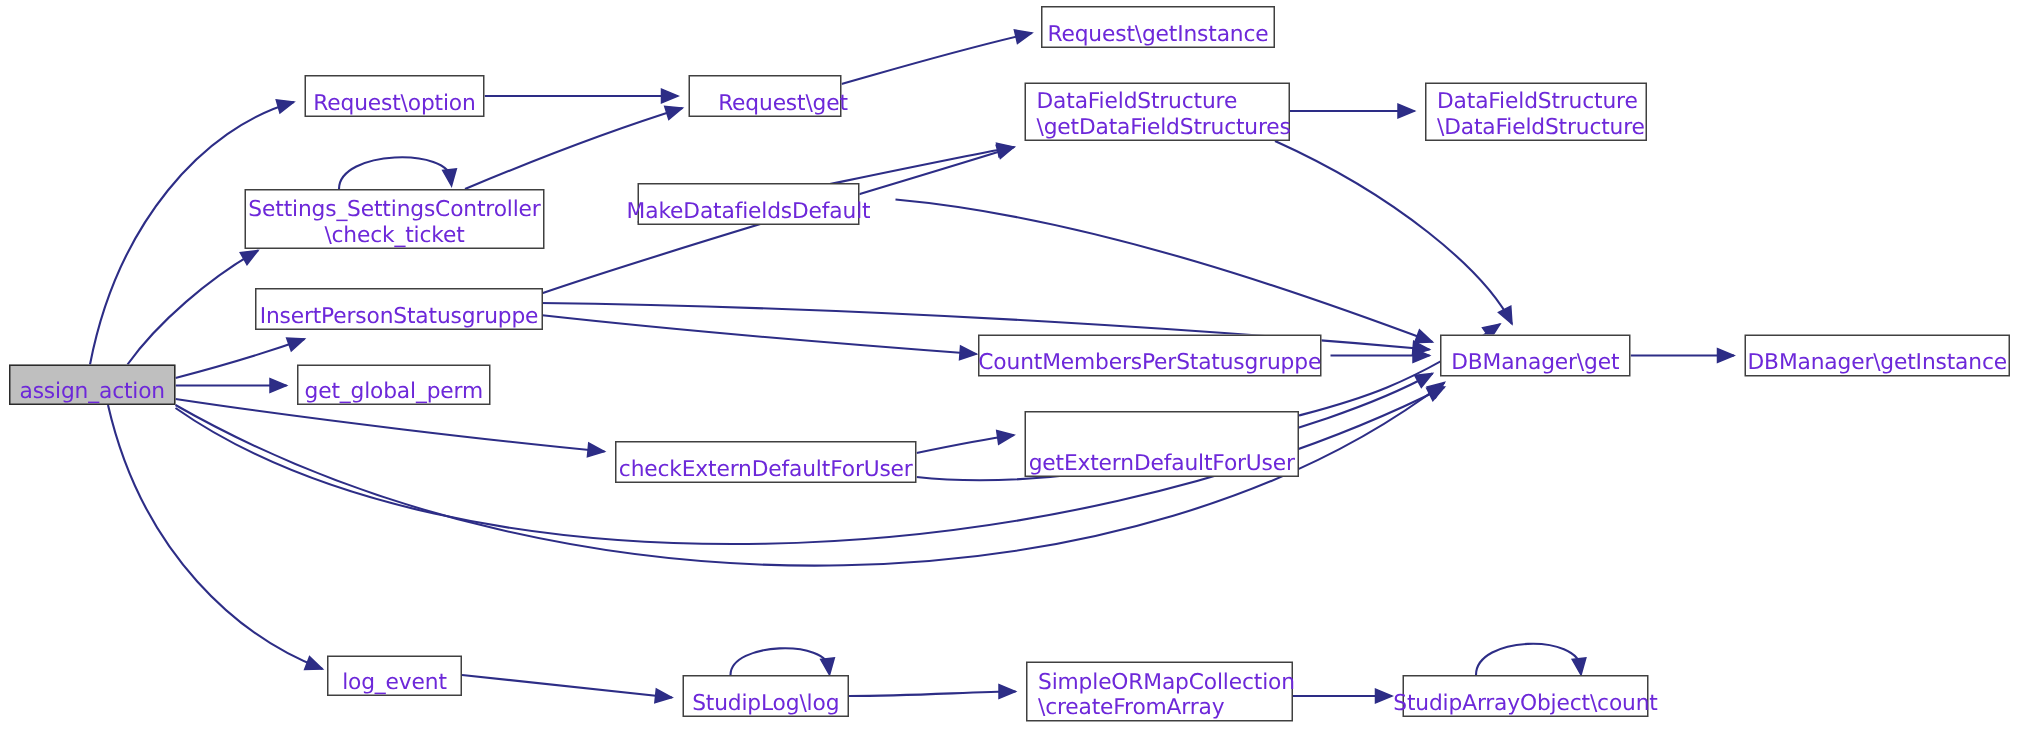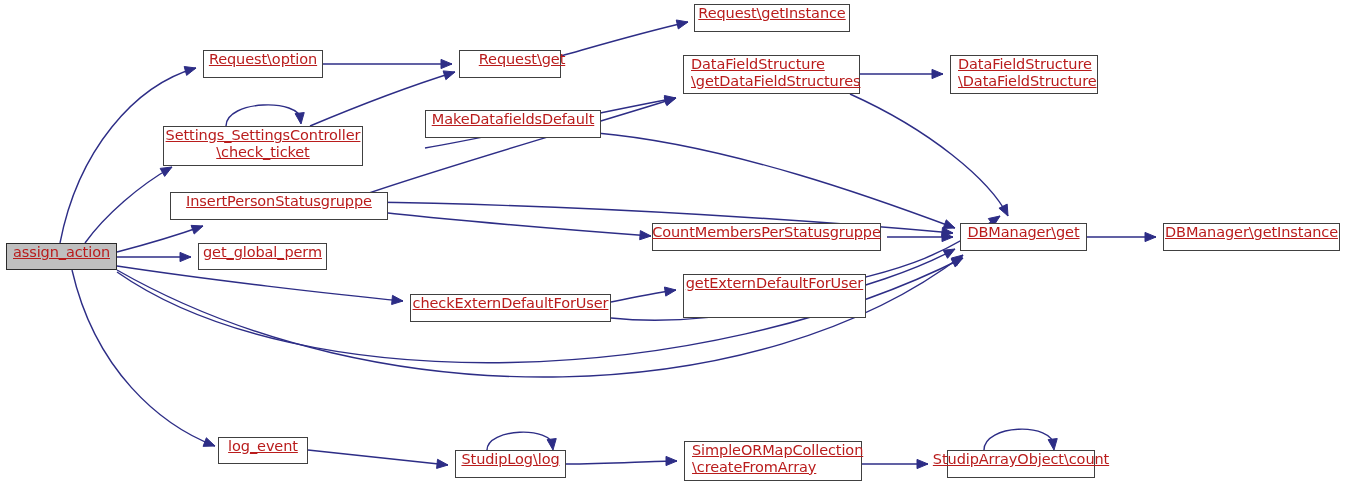--- a/index.html
+++ b/index.html
@@ -32,30 +32,29 @@
   .edge-head {
     fill: #2d2d86;
     stroke: #2d2d86;
     stroke-width: 1px;
   }
   .node {
     position: absolute;
     box-sizing: border-box;
     border: 1px solid #404040;
     background: #ffffff;
-    color: #b91c1c;
+    color: #6d28d9;
     font-size: 14.5px;
     line-height: 16.5px;
     display: flex;
-    align-items: flex-start;
+    align-items: flex-end;
     justify-content: center;
     text-align: center;
     white-space: pre;
     letter-spacing: -0.1px;
-    text-decoration: underline;
   }
   .node.highlight {
     background: #bfbfbf;
     border-color: #2b2b2b;
   }
   .node.lalign {
     justify-content: flex-start;
     text-align: left;
     padding-left: 7px;
   }
@@ -129,34 +128,34 @@
         <path d="M 117,272 C 300,400 700,390 963,258" class="edge-path"></path>
         <polygon points="963,258 955.2322214583509,267.0455301960634 951.1053554766469,258.82306236888064" class="edge-head"></polygon>
       </g>
   </svg>
 
   <div id="node-layer">
       <div class="node highlight" style="left: 6px; top: 243px; width: 111px; height: 27px;"><span class="node-label">assign_action</span></div>
       <div class="node" style="left: 203px; top: 50px; width: 120px; height: 28px;"><span class="node-label">Request\option</span></div>
       <div class="node" style="left: 163px; top: 126px; width: 200px; height: 40px;"><span class="node-label">Settings_SettingsController
 \check_ticket</span></div>
-      <div class="node" style="left: 170px; top: 192px; width: 218px; height: 28px;"><span class="node-label">InsertPersonStatusgruppe</span></div>
+      <div class="node" style="left: 170px; top: 192px; width: 192px; height: 28px;"><span class="node-label">InsertPersonStatusgruppe</span></div>
       <div class="node" style="left: 198px; top: 243px; width: 129px; height: 27px;"><span class="node-label">get_global_perm</span></div>
       <div class="node" style="left: 218px; top: 437px; width: 90px; height: 27px;"><span class="node-label">log_event</span></div>
       <div class="node" style="left: 459px; top: 50px; width: 102px; height: 28px; padding-left: 24px;"><span class="node-label">Request\get</span></div>
-      <div class="node" style="left: 425px; top: 110px; width: 176px; height: 28px;"><span class="node-label">MakeDatafieldsDefault</span></div>
+      <div class="node" style="left: 425px; top: 122px; width: 148px; height: 28px;"><span class="node-label">MakeDatafieldsDefault</span></div>
       <div class="node" style="left: 410px; top: 294px; width: 201px; height: 28px;"><span class="node-label">checkExternDefaultForUser</span></div>
       <div class="node" style="left: 455px; top: 450px; width: 111px; height: 28px;"><span class="node-label">StudipLog\log</span></div>
       <div class="node" style="left: 694px; top: 4px; width: 156px; height: 28px;"><span class="node-label">Request\getInstance</span></div>
       <div class="node lalign" style="left: 683px; top: 55px; width: 177px; height: 39px;"><span class="node-label">DataFieldStructure
 \getDataFieldStructures</span></div>
       <div class="node" style="left: 652px; top: 223px; width: 229px; height: 28px;"><span class="node-label">CountMembersPerStatusgruppe</span></div>
       <div class="node" style="left: 683px; top: 274px; width: 183px; height: 44px;"><span class="node-label">getExternDefaultForUser</span></div>
       <div class="node lalign" style="left: 684px; top: 441px; width: 178px; height: 40px;"><span class="node-label">SimpleORMapCollection
 \createFromArray</span></div>
       <div class="node lalign" style="left: 950px; top: 55px; width: 148px; height: 39px;"><span class="node-label">DataFieldStructure
 \DataFieldStructure</span></div>
       <div class="node" style="left: 960px; top: 223px; width: 127px; height: 28px;"><span class="node-label">DBManager\get</span></div>
-      <div class="node" style="left: 935px; top: 450px; width: 148px; height: 28px; margin-left: 12px;"><span class="node-label">StudipArrayObject\count</span></div>
+      <div class="node" style="left: 935px; top: 450px; width: 164px; height: 28px;"><span class="node-label">StudipArrayObject\count</span></div>
       <div class="node" style="left: 1163px; top: 223px; width: 177px; height: 28px;"><span class="node-label">DBManager\getInstance</span></div>
     </div>
 
 </div>
 
 </body></html>

